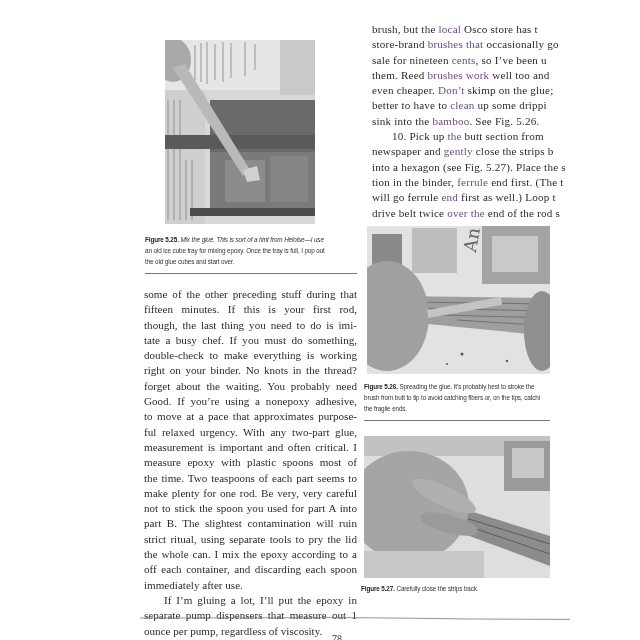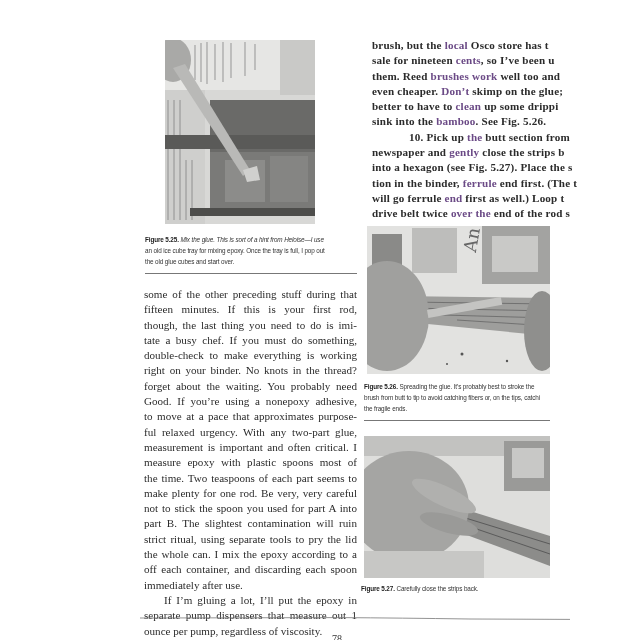--- a/index.html
+++ b/index.html
@@ -28,25 +28,25 @@
     #cap27 { left: 361px; top: 583px; width: 220px; }
 
     .cap-rule { position: absolute; height: 1px; background: #777; }
 
     
     .col {
       position: absolute; font-size: 11.1px; line-height: 15.3px; color: #2b2b2b;
       font-family: "Liberation Serif", serif;
     }
     #colL { left: 144px; top: 287px; width: 213px; text-align: justify; }
-    #colR { left: 372px; top: 38px; width: 215px; font-weight: bold; }
+    #colR { left: 372px; top: 22px; width: 215px; }
     .col .ln { display: block; white-space: nowrap; overflow: hidden; }
     #colL .ln { text-align: justify; text-align-last: justify; }
     #colL .ln.last { text-align-last: left; }
-    .indent { padding-left: 20px; text-align: center; }
+    .indent { padding-left: 20px; }
     .hl { color: #6b4a86; }
 
     
     #colR .ln { letter-spacing: 0.2px; }
 
     
     #footer-rule { position: absolute; left: 140px; top: 617px; width: 430px; height: 3px; }
     #footer-title { position: absolute; left: 141px; top: 624px; font-size: 9.5px; font-family: "DejaVu Serif", serif; color: #222; letter-spacing: 0.2px; margin-top: 16px; }
     #footer-page { position: absolute; left: 332px; top: 625px; font-size: 10px; font-family: "Liberation Serif", serif; color: #333; margin-top: 8px; }
   </style>
@@ -182,20 +182,21 @@
     <span class="ln last">immediately after use.</span>
     <span class="ln indent">If I’m gluing a lot, I’ll put the epoxy in</span>
     <span class="ln">separate pump dispensers that measure out 1</span>
     <span class="ln last">ounce per pump, regardless of viscosity.</span>
     <span class="ln indent">9. Using a toothbrush, spread glue on</span>
 
   </div>
 
   <div class="col" id="colR">
       <span class="ln"><span>brush, but the </span><span class="hl">local</span><span> Osco store has t</span></span>
+      <span class="ln"><span>store-brand </span><span class="hl">brushes that</span><span> occasionally go</span></span>
       <span class="ln"><span>sale for nineteen </span><span class="hl">cents</span><span>, so I’ve been u</span></span>
       <span class="ln"><span>them. Reed </span><span class="hl">brushes work</span><span> well too and</span></span>
       <span class="ln"><span>even cheaper. </span><span class="hl">Don’t</span><span> skimp on the glue;</span></span>
       <span class="ln"><span>better to have to </span><span class="hl">clean</span><span> up some drippi</span></span>
       <span class="ln"><span>sink into the </span><span class="hl">bamboo</span><span>. See Fig. 5.26.</span></span>
       <span class="ln indent"><span>10. Pick up </span><span class="hl">the</span><span> butt section from</span></span>
       <span class="ln"><span>newspaper and </span><span class="hl">gently</span><span> close the strips b</span></span>
       <span class="ln"><span>into a hexagon (see Fig. 5.27). Place the s</span></span>
       <span class="ln"><span>tion in the binder, </span><span class="hl">ferrule</span><span> end first. (The t</span></span>
       <span class="ln"><span>will go ferrule </span><span class="hl">end</span><span> first as well.) Loop t</span></span>

